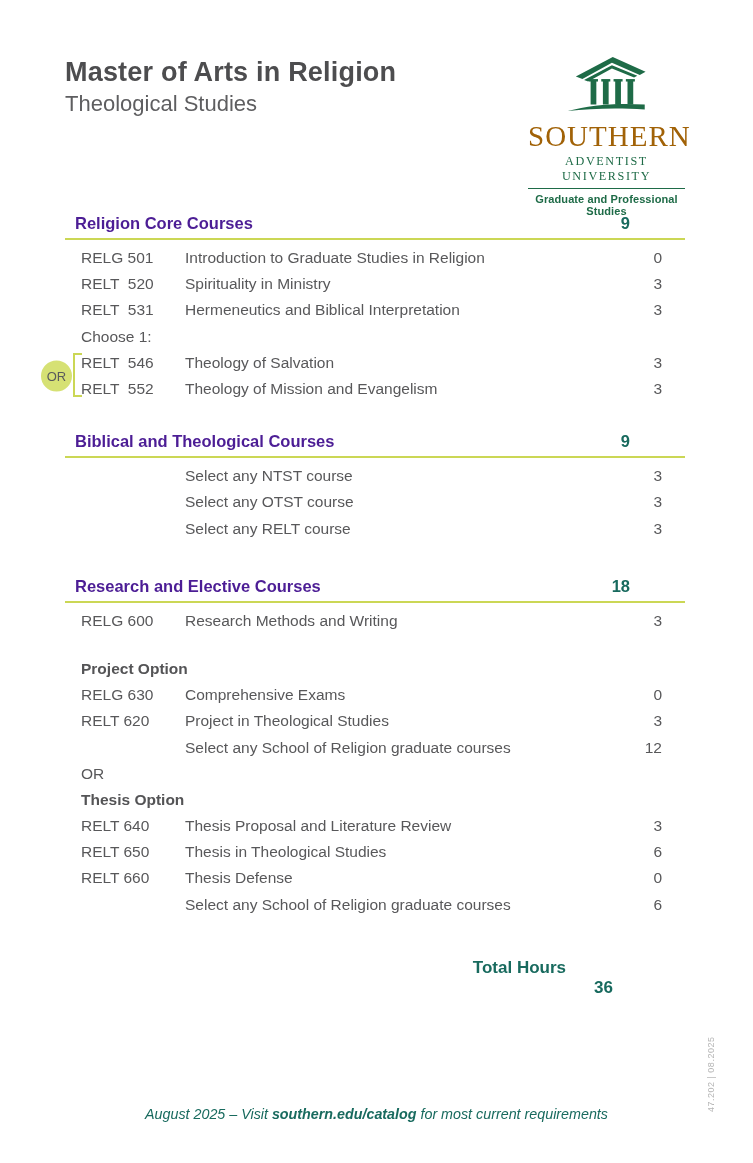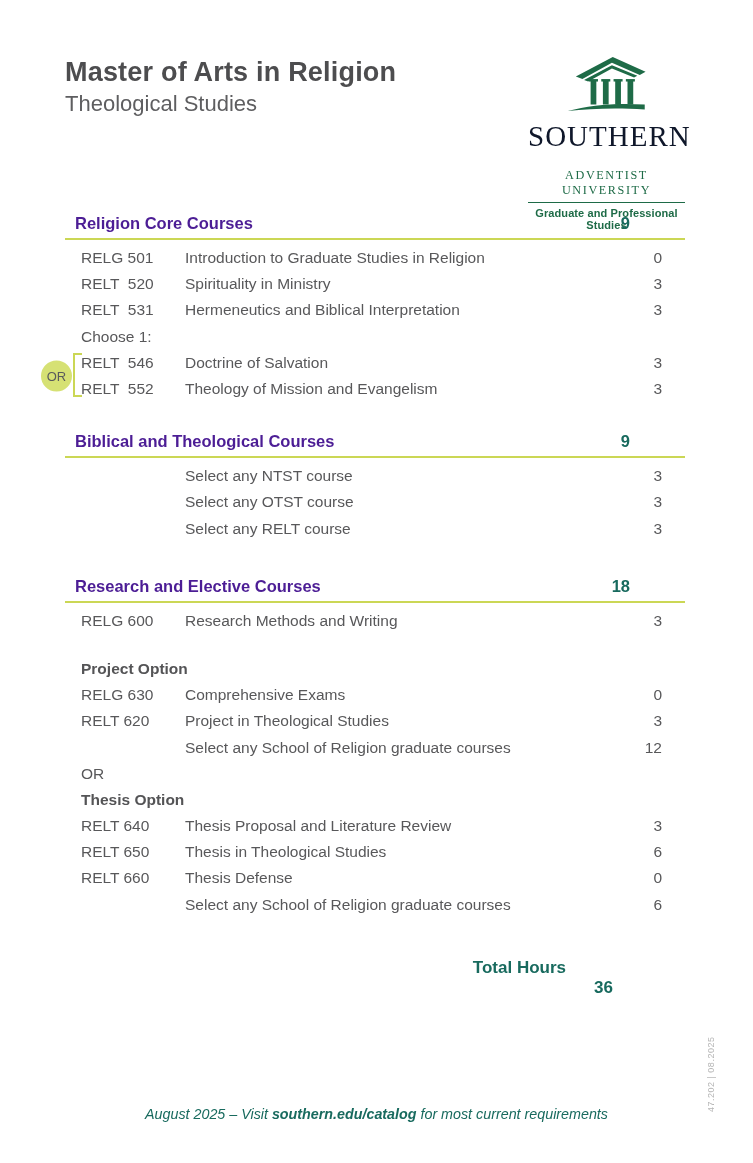--- a/index.html
+++ b/index.html
@@ -14,25 +14,25 @@
 
   
   .doc-header { position:absolute; left:65px; top:57px; }
   .doc-title  { font-size:27px; font-weight:bold; color:#4d4d4f; letter-spacing:0.2px; }
   .doc-subtitle { font-size:22px; color:#5e5e60; margin-top:3px; }
 
   .logo { position:absolute; top:55px; right:68px; width:157px; text-align:center; }
   .logo-icon { display:block; margin:0 auto 2px auto; }
   .logo-name {
     font-family:"Liberation Serif", serif;
-    font-size:29px; color:#0f172a; letter-spacing:1px; line-height:1;margin-top:9px;
+    font-size:29px; color:#a16207; letter-spacing:1px; line-height:1;margin-top:9px;
   }
   .logo-subname {
     font-family:"Liberation Serif", serif;
-    font-size:12.2px; color:#1e6b47; letter-spacing:1.6px; margin-top:17px;
+    font-size:12.2px; color:#1e6b47; letter-spacing:1.6px; margin-top:3px;
     border-bottom:1px solid #1e6b47; padding-bottom:4px;
   }
   .logo-division { font-size:11px; font-weight:bold; color:#1e6b47; margin-top:4px; letter-spacing:0.1px; }
 
   
   .content { position:absolute; left:65px; top:211px; width:620px; }
 
   .section-header { display:flex; align-items:flex-end; padding-left:10px; height:22px; }
   .section-title { flex:1; font-size:16.5px; font-weight:bold; color:#4c1d95; }
   .section-hours { width:40px; text-align:right; margin-right:55px;
@@ -138,21 +138,21 @@
           <span class="cell-hours">3</span>
         </div>
         <div class="row">
           <span class="row-label">Choose 1:</span>
         </div>
         <div class="or-group">
           <div class="or-bracket"></div>
           <div class="or-badge">OR</div>
           <div class="row">
             <span class="cell-code">RELT  546</span>
-            <span class="cell-title">Doctrine of Salvation</span>
+            <span class="cell-title">Theology of Salvation</span>
             <span class="cell-hours">3</span>
           </div>
           <div class="row">
             <span class="cell-code">RELT  552</span>
             <span class="cell-title">Theology of Mission and Evangelism</span>
             <span class="cell-hours">3</span>
           </div>
         </div>
       </div>
     </div>

